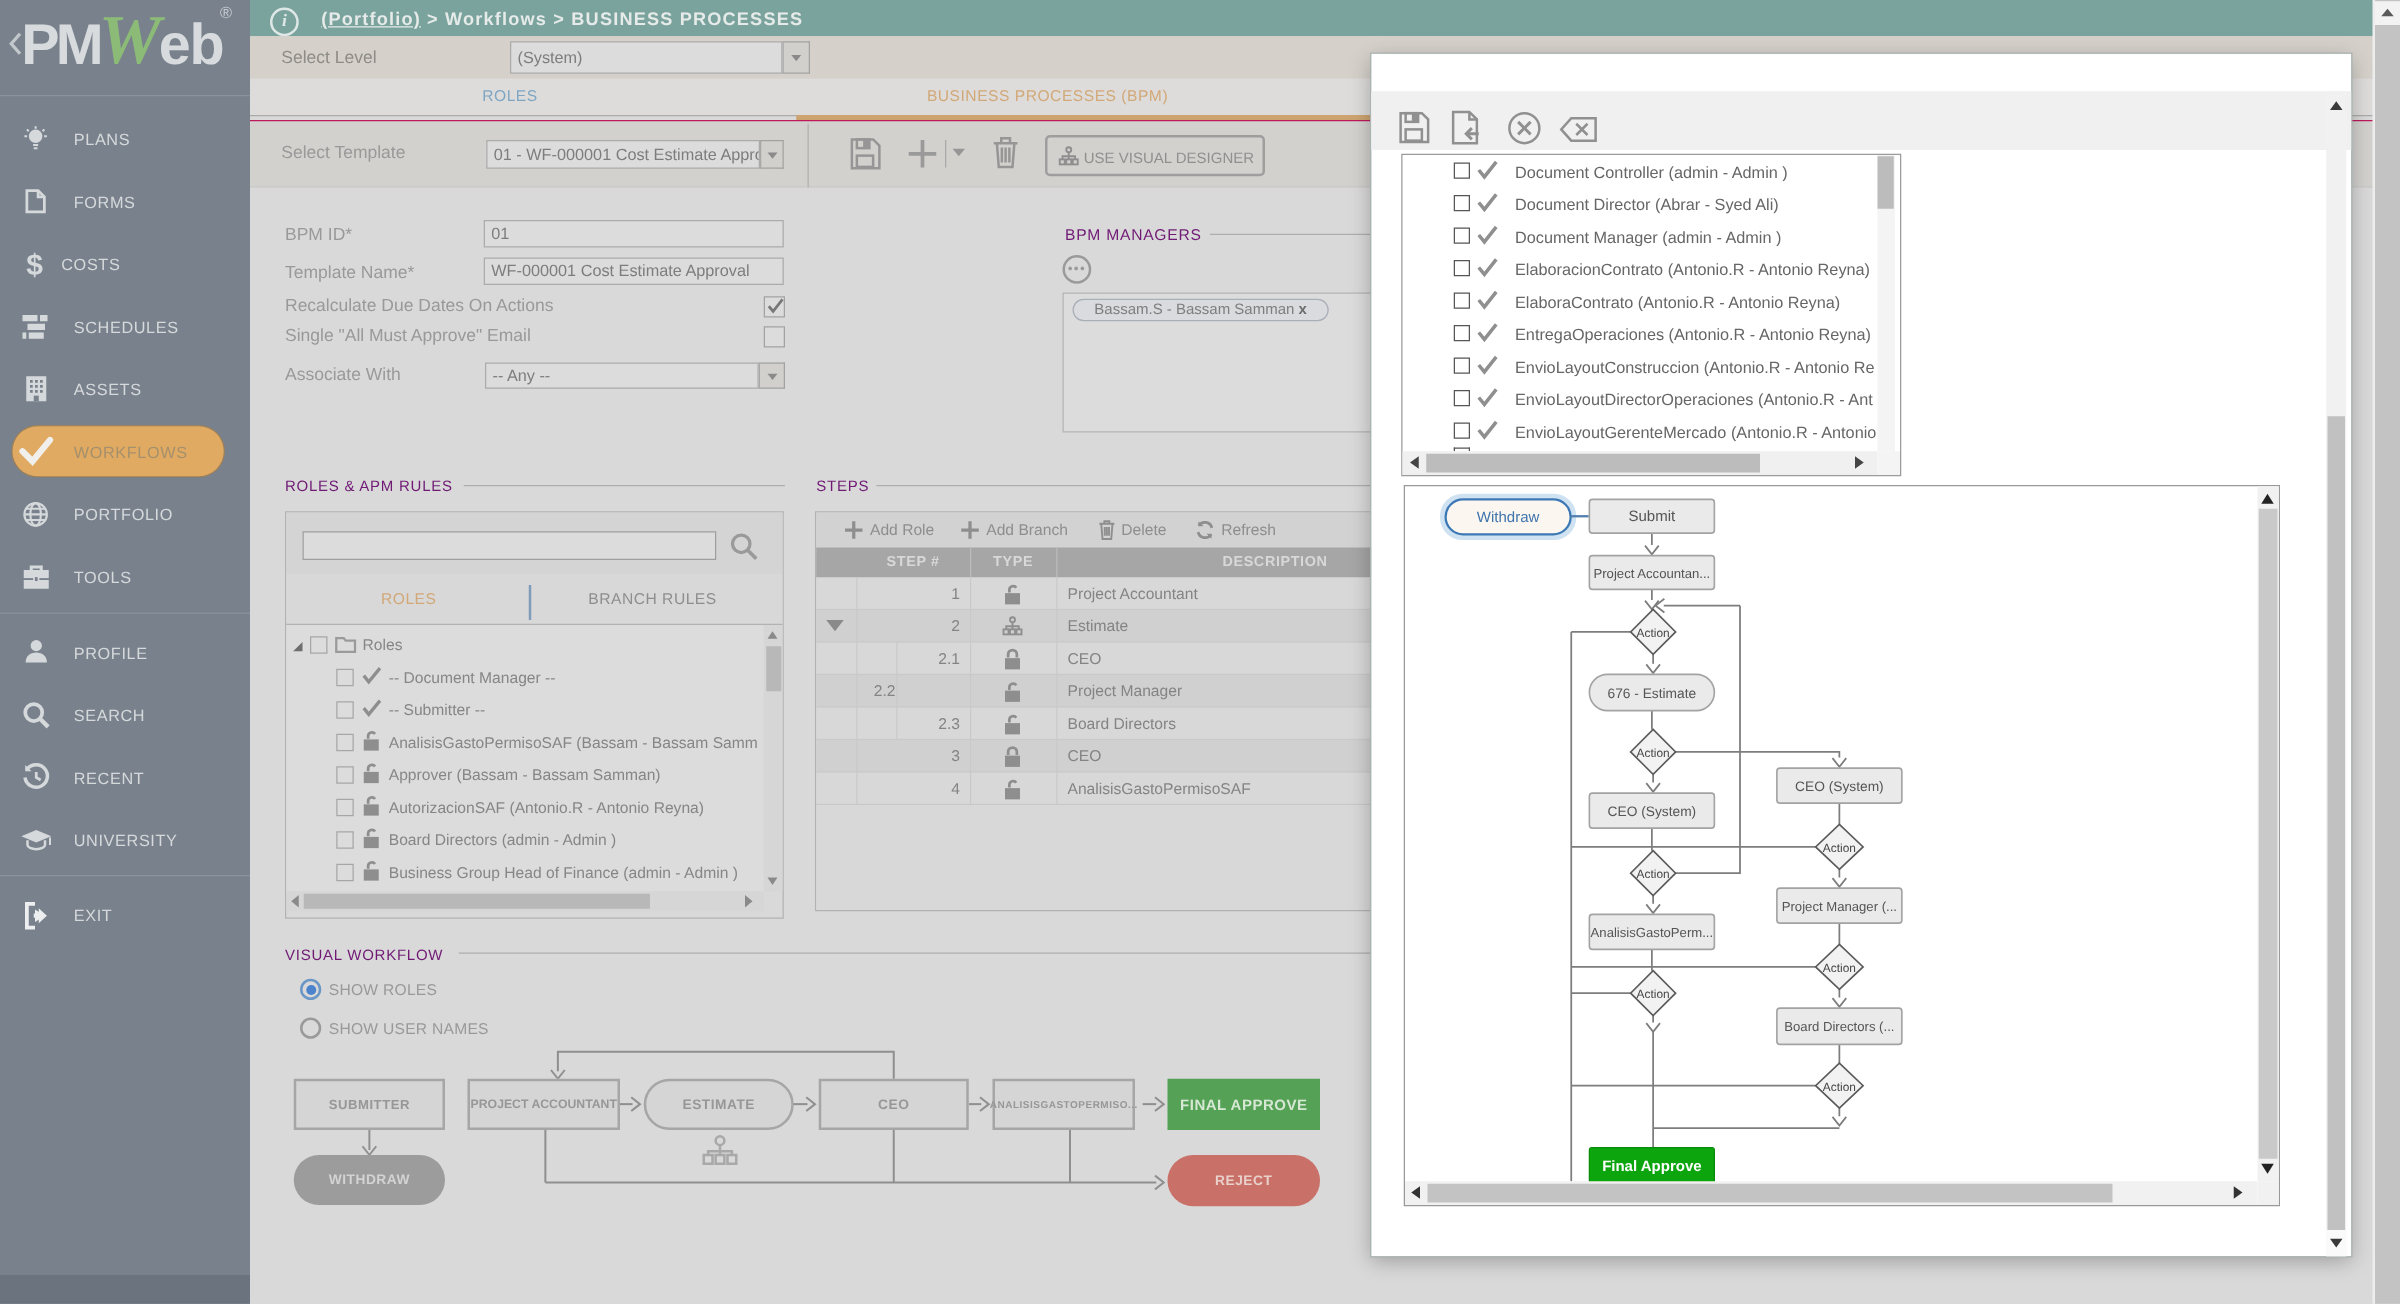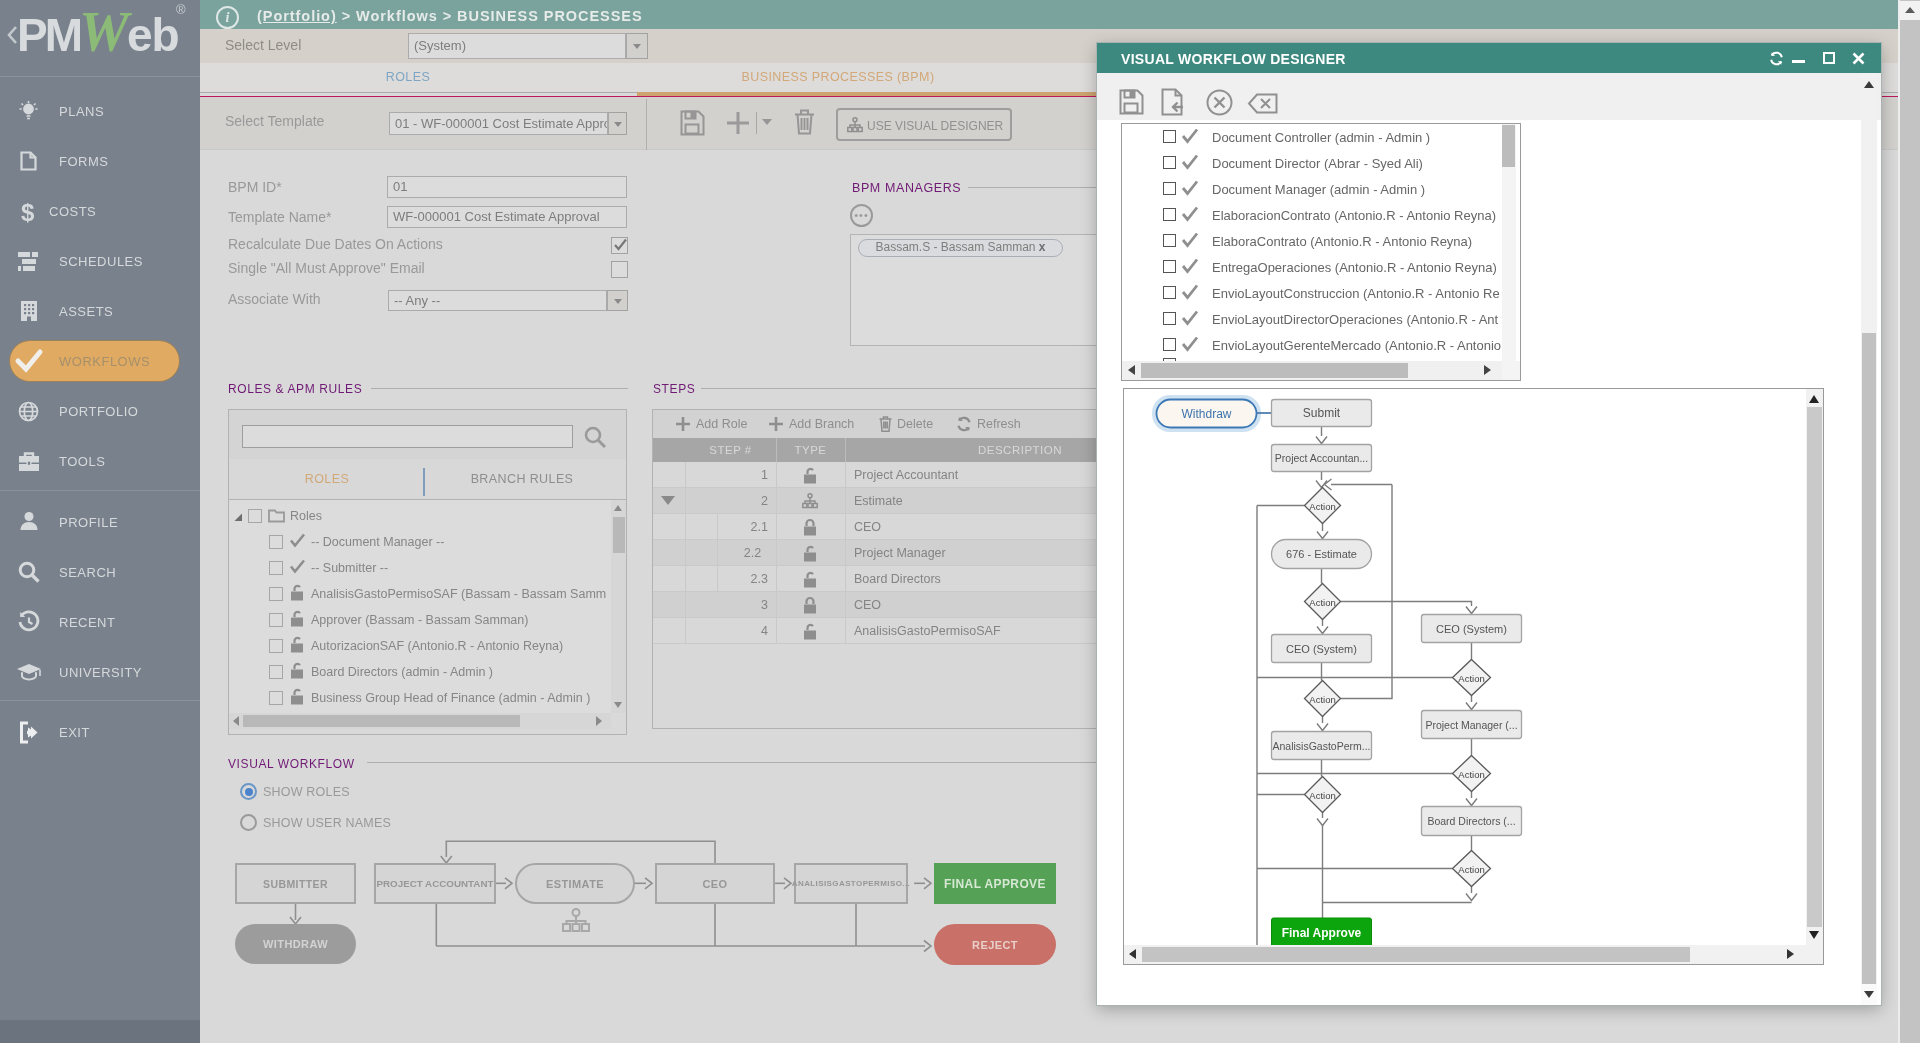--- a/index.html
+++ b/index.html
@@ -302,36 +302,36 @@
           </g>
         </svg>
       <span class="abs" style="left:244px;top:7px;color:#8e8e8e">Delete</span>
       <svg style="left:303px;top:6px" width="16" height="16" viewBox="0 0 16 16">
           <path d="M13.5 6.3A5.8 5.8 0 0 0 3 4.5M2.5 9.7A5.8 5.8 0 0 0 13 11.5" fill="none" stroke="#8e8e8e" stroke-width="2.2"></path>
           <path d="M2.8 1v4h4z" fill="#8e8e8e"></path>
           <path d="M13.2 15v-4H9.2z" fill="#8e8e8e"></path>
         </svg>
       <span class="abs" style="left:324px;top:7px;color:#8e8e8e">Refresh</span>
     </div>
-    <div class="abs" style="left:0;top:28px;width:508px;height:24px;background:#a6a6a6;color:#d8d8d8;font-size:11.5px;font-weight:normal;letter-spacing:.5px">
+    <div class="abs" style="left:0;top:28px;width:508px;height:24px;background:#a6a6a6;color:#d8d8d8;font-size:11.5px;font-weight:bold;letter-spacing:.5px">
       <div class="abs" style="left:32px;top:0;width:91px;height:24px;line-height:24px;text-align:center">STEP #</div>
       <div class="abs" style="left:123px;top:0;width:69px;height:24px;line-height:24px;text-align:center">TYPE</div>
       <div class="abs" style="left:192px;top:0;width:350px;height:24px;line-height:24px;text-align:center">DESCRIPTION</div>
       <div class="abs" style="left:123px;top:0;width:1px;height:24px;background:#bcbcbc"></div>
       <div class="abs" style="left:192px;top:0;width:1px;height:24px;background:#bcbcbc"></div>
     </div>
     <div id="steprows" class="abs" style="left:0;top:52px;width:508px;height:266px;background:#d8d8d8">
       <div class="abs" style="left:0;top:26px;width:508px;height:26px;background:#d0d0d0"></div>
       <div class="abs" style="left:0;top:78px;width:508px;height:26px;background:#d0d0d0"></div>
       <div class="abs" style="left:0;top:130px;width:508px;height:26px;background:#d0d0d0"></div>
       <div class="abs" style="left:8px;top:34px;width:0;height:0;border:7px solid transparent;border-top:9px solid #8a8a8a"></div>
       <span class="abs" style="left:60px;top:6px;width:55px;text-align:right">1</span>
       <span class="abs" style="left:60px;top:32px;width:55px;text-align:right">2</span>
       <span class="abs" style="left:60px;top:58px;width:55px;text-align:right">2.1</span>
-      <span class="abs" style="left:72px;top:84px;width:55px;text-align:center">2.2</span>
+      <span class="abs" style="left:46px;top:84px;width:55px;text-align:left">2.2</span>
       <span class="abs" style="left:60px;top:110px;width:55px;text-align:right">2.3</span>
       <span class="abs" style="left:60px;top:136px;width:55px;text-align:right">3</span>
       <span class="abs" style="left:60px;top:162px;width:55px;text-align:right">4</span>
       <svg style="left:150px;top:5px" width="14" height="17" viewBox="0 0 14 17">
           <rect x="1" y="7.5" width="12" height="9" fill="#8e8e8e"></rect>
           <path d="M4.5 7V4.8A3 3 0 0 1 10 3.2" fill="none" stroke="#8e8e8e" stroke-width="2.2"></path>
         </svg>
       <svg style="left:149px;top:31px" width="16" height="16" viewBox="0 0 16 16">
           <g fill="none" stroke="#8e8e8e" stroke-width="1.5">
             <circle cx="8" cy="2.8" r="2"></circle>
@@ -428,33 +428,20 @@
 </div>
 
 <div class="abs" style="left:1898px;top:0;width:2px;height:1043px;background:#ededed"></div>
 <div class="abs" style="left:1900px;top:0;width:20px;height:1043px;background:#c3c3c3">
   <div class="abs" style="left:0;top:1px;width:20px;height:19px;background:#f2f2f2">
     <div class="abs" style="left:5px;top:6px;border:5px solid transparent;border-bottom:6px solid #5a5a5a;border-top:0"></div>
   </div>
 </div>
 
 <div class="abs" id="modal" style="left:1097px;top:43px;width:784px;height:962px;background:#fff;box-shadow:0 4px 16px rgba(0,0,0,.28);outline:1px solid #a9b4b2">
-  <div class="abs" style="left:0;top:0;width:784px;height:30px;background:#3d897f">
-    <span class="abs" style="left:24px;top:8px;font-size:14px;font-weight:bold;color:#fff;letter-spacing:.3px">VISUAL WORKFLOW DESIGNER</span>
-    <svg style="left:672px;top:8px" width="15" height="15" viewBox="0 0 15 15">
-        <path d="M12.8 6.2A5.5 5.5 0 0 0 2.6 4.5M2.2 8.8a5.5 5.5 0 0 0 10.2 1.7" fill="none" stroke="#fff" stroke-width="2"></path>
-        <path d="M2.6 1.2v3.6h3.6z" fill="#fff"></path>
-        <path d="M12.4 13.8v-3.6H8.8z" fill="#fff"></path>
-      </svg>
-    <div class="abs" style="left:695px;top:17px;width:13px;height:3px;background:#fff"></div>
-    <div class="abs" style="left:726px;top:9px;width:12px;height:12px;border:2px solid #fff"></div>
-    <svg style="left:755px;top:9px" width="13" height="13" viewBox="0 0 13 13">
-        <path d="M1.5 1.5l10 10M11.5 1.5l-10 10" stroke="#fff" stroke-width="2.6"></path>
-      </svg>
-  </div>
   <div class="abs" style="left:0;top:30px;width:784px;height:47px;background:#f0f0f0" id="mtoolbar">
     <svg style="left:22px;top:16px" width="25" height="26" viewBox="0 0 25 26">
         <g fill="none" stroke="#909090" stroke-width="2">
           <path d="M1.5 1.5h17l5 5v18h-22z"></path>
           <rect x="5.5" y="14.5" width="13" height="9"></rect>
           <rect x="5.5" y="1.5" width="10" height="7"></rect>
           <rect x="11.5" y="3" width="3" height="4" fill="#909090"></rect>
         </g>
       </svg>
     <svg style="left:64px;top:15px" width="24" height="28" viewBox="0 0 24 28">

